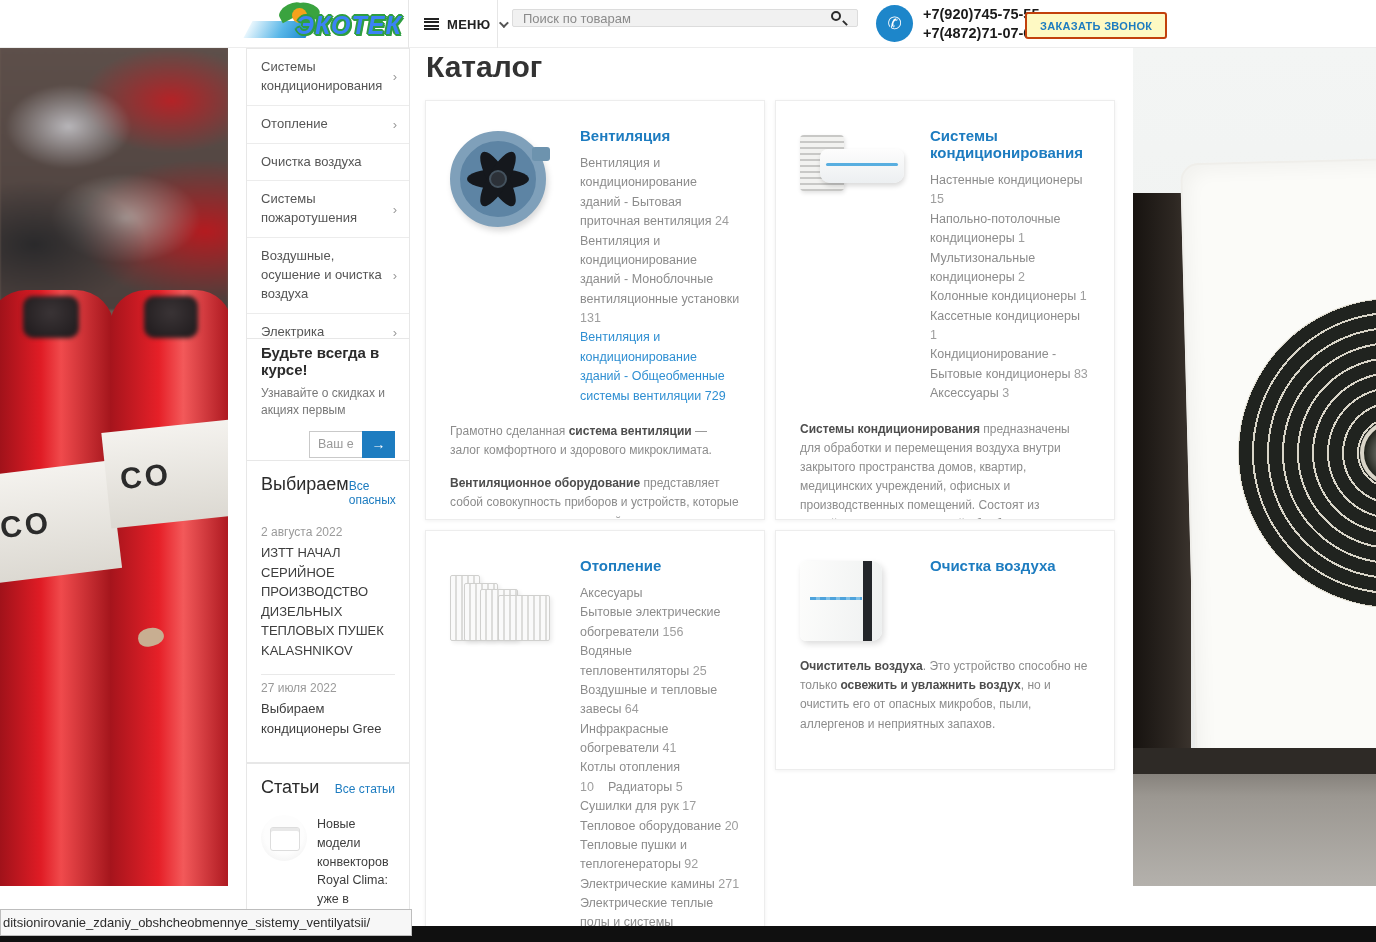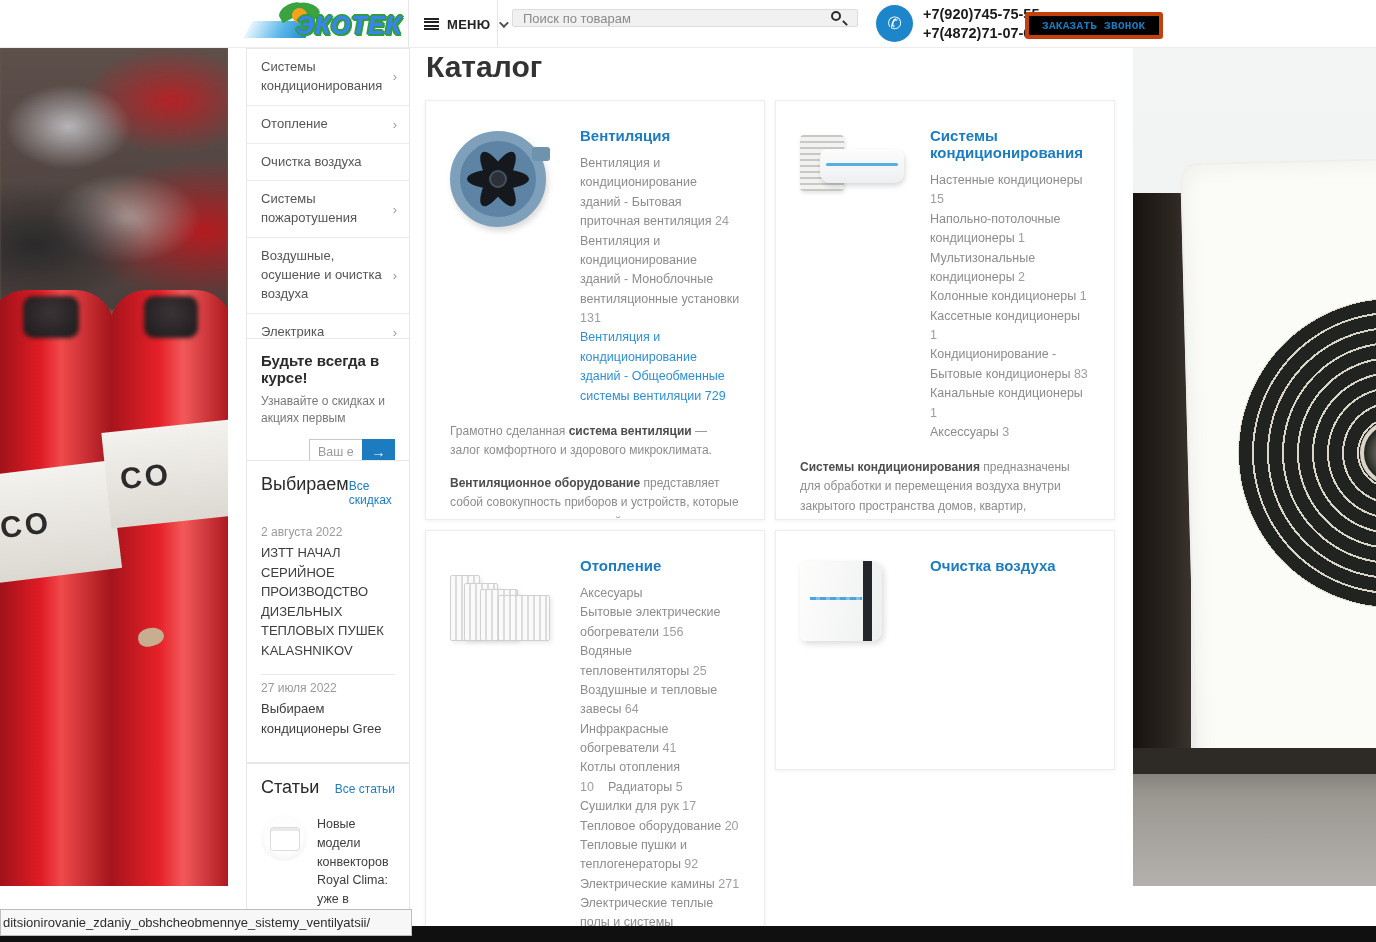--- a/index.html
+++ b/index.html
@@ -26,21 +26,21 @@
   .search-wrap { position:absolute; left:512px; top:9px; width:346px; height:18px; background:#f1f1f1; border:1px solid #dcdcdc; border-radius:2px; display:flex; align-items:center; }
   .search-input { flex:1; border:0; background:transparent; outline:none; padding:0 10px; font-size:13px; color:#444; font-family:"Liberation Sans",sans-serif; }
   .search-input::placeholder { color:#8a8a8a; }
   .search-btn { width:36px; height:29px; background:transparent; border:0; cursor:pointer; position:relative; }
   .mag { position:absolute; left:10px; top:7px; width:10px; height:10px; border:2px solid #2b2b2b; border-radius:50%; }
   .mag::after { content:""; position:absolute; left:9px; top:9px; width:6px; height:2px; background:#2b2b2b; transform:rotate(45deg); }
   .phone-block { position:absolute; left:876px; top:5px; display:flex; align-items:center; gap:10px; }
   .phone-circle { width:37px; height:37px; border-radius:50%; background:#1d86ca; color:#fff; font-size:17px; display:flex; align-items:center; justify-content:center; cursor:pointer; }
   .phones { display:flex; flex-direction:column; line-height:1.3; }
   .phones a { font-size:14.5px; font-weight:bold; color:#1a1a1a; text-decoration:none; cursor:pointer; }
-  .call-btn { position:absolute; left:1025px; top:12px; height:27px; padding:0 13px; background:#000000; border:4px solid #c2410c; border-radius:3px; color:#1d7cc0; font-size:11px; font-weight:bold; letter-spacing:.3px; cursor:pointer; font-family:Liberation Mono, monospace; }
+  .call-btn { position:absolute; left:1025px; top:12px; height:27px; padding:0 13px; background:#fef9c3; border:2px solid #c2410c; border-radius:3px; color:#1d7cc0; font-size:11px; font-weight:bold; letter-spacing:.3px; cursor:pointer; font-family:Liberation Sans, sans-serif; }
 
   
   .photo-left { position:absolute; left:0; top:48px; width:228px; height:838px; overflow:hidden; background:#6b5a52; }
   .pl-top { position:absolute; left:0; top:0; width:228px; height:262px; filter:blur(1px);
     background:
       radial-gradient(90px 60px at 30% 30%, rgba(200,200,205,.85), rgba(120,120,125,0) 70%),
       radial-gradient(120px 70px at 75% 20%, rgba(190,30,35,.9), rgba(120,20,25,0) 75%),
       radial-gradient(140px 80px at 15% 75%, rgba(40,40,42,.95), rgba(40,40,42,0) 80%),
       radial-gradient(100px 60px at 55% 65%, rgba(180,175,170,.8), rgba(90,85,82,0) 75%),
       radial-gradient(160px 90px at 90% 70%, rgba(185,25,30,.95), rgba(90,15,18,0) 80%),
@@ -67,21 +67,21 @@
   .floor::before { content:""; position:absolute; left:0; top:0; width:243px; height:26px; background:#2e2a26; }
 
   
   .side-box { position:absolute; left:246px; width:164px; background:#fff; border:1px solid #e7e7e7; z-index:5; }
   .menu-box { top:48px; }
   .menu-item { display:flex; justify-content:space-between; align-items:center; gap:6px; padding:9px 12px 9px 14px; border-top:1px solid #ececec; cursor:pointer; }
   .menu-item:first-child { border-top:0; }
   .menu-item .lbl { font-size:13px; color:#555; line-height:1.45; }
   .menu-item .chev { color:#9a9a9a; font-size:13px; flex:0 0 auto; }
 
-  .sub-box { top:338px; padding:13px 14px 15px; border-bottom:3px solid #1d7cc0; }
+  .sub-box { top:338px; padding:5px 14px 15px; border-bottom:3px solid #1d7cc0; }
   .sub-title { font-size:15px; font-weight:bold; color:#2b2b2b; margin-bottom:7px; }
   .sub-sub { font-size:12px; color:#777; line-height:1.45; margin-bottom:11px; }
   .sub-row { display:flex;margin-left:48px; }
   .sub-input { flex:1; min-width:0; height:27px; border:1px solid #c9c9c9; border-right:0; padding:0 8px; font-size:12.5px; color:#444; outline:none; font-family:"Liberation Sans",sans-serif; }
   .sub-input::placeholder { color:#999; }
   .sub-btn { width:33px; height:27px; background:#1d7cc0; color:#fff; border:0; font-size:14px; cursor:pointer; }
 
   .news-box { top:460px; padding:13px 14px 10px; }
   .box-head { display:flex; justify-content:space-between; align-items:baseline; margin-bottom:12px; }
   .box-title { font-size:18px; color:#2b2b2b; }
@@ -243,21 +243,21 @@
     <div class="sub-sub">Узнавайте о скидках и акциях первым</div>
     <div class="sub-row">
       <input class="sub-input" type="text" placeholder="Ваш e-mail" style="">
       <button class="sub-btn"><span>→</span></button>
     </div>
   </div>
 
   <div class="side-box news-box">
     <div class="box-head">
       <span class="box-title">Выбираем</span>
-      <a class="box-all">Все скидках</a>
+      <a class="box-all">Все опасных</a>
     </div>
     <div id="news-list">
         <div class="news-item">
           <div class="news-date">2 августа 2022</div>
           <div class="news-title">ИЗТТ НАЧАЛ СЕРИЙНОЕ ПРОИЗВОДСТВО ДИЗЕЛЬНЫХ ТЕПЛОВЫХ ПУШЕК KALASHNIKOV</div>
         </div>
         <div class="news-item">
           <div class="news-date">27 июля 2022</div>
           <div class="news-title">Выбираем кондиционеры Gree</div>
         </div>
@@ -309,21 +309,20 @@
             </div>
           </div>
         </div>
         <div class="card-right"><a class="card-title">Системы кондиционирования</a><div class="card-links">
             <div class="cat-row"><a class="cat-link"><span class="lbl">Настенные кондиционеры</span><span class="cnt"> 15</span></a></div>
             <div class="cat-row"><a class="cat-link"><span class="lbl">Напольно-потолочные кондиционеры</span><span class="cnt"> 1</span></a></div>
             <div class="cat-row"><a class="cat-link"><span class="lbl">Мультизональные кондиционеры</span><span class="cnt"> 2</span></a></div>
             <div class="cat-row"><a class="cat-link"><span class="lbl">Колонные кондиционеры</span><span class="cnt"> 1</span></a></div>
             <div class="cat-row"><a class="cat-link"><span class="lbl">Кассетные кондиционеры</span><span class="cnt"> 1</span></a></div>
             <div class="cat-row"><a class="cat-link"><span class="lbl">Кондиционирование - Бытовые кондиционеры</span><span class="cnt"> 83</span></a></div>
-            <div class="cat-row"><a class="cat-link"><span class="lbl">Канальные кондиционеры</span><span class="cnt"> 1</span></a></div>
             <div class="cat-row"><a class="cat-link"><span class="lbl">Аксессуары</span><span class="cnt"> 3</span></a></div>
           </div></div>
       </div>
       <div class="card-paras">
         <p><b>Системы кондиционирования</b><span> предназначены для обработки и перемещения воздуха внутри закрытого пространства домов, квартир, медицинских учреждений, офисных и производственных помещений. Состоят из устройств термовлажностной обработки воздуха, очистки его от пыли, биологических загрязнений и запахов, перемещения и распределения воздуха в помещении, автоматического управления оборудованием и аппаратурой.</span></p>
       </div>
     </div>
   <div class="card c2">
       <div class="card-top">
         <div class="card-imgcol">
@@ -352,20 +351,23 @@
   <div class="card c3">
       <div class="card-top">
         <div class="card-imgcol">
           <div class="img-pur">
             <div class="stripe"></div>
             <div class="line"></div>
           </div>
         </div>
         <div class="card-right"><a class="card-title">Очистка воздуха</a></div>
       </div>
+      <div class="card-paras">
+        <p><b>Очиститель воздуха</b><span>. Это устройство способно не только </span><b>освежить и увлажнить воздух</b><span>, но и очистить его от опасных микробов, пыли, аллергенов и неприятных запахов.</span></p>
+      </div>
     </div>
 
   <div class="bottom-bar"></div>
   <div class="status-tooltip">
     <span>ditsionirovanie_zdaniy_obshcheobmennye_sistemy_ventilyatsii/</span>
   </div>
 
 </div>
 
 </body></html>

